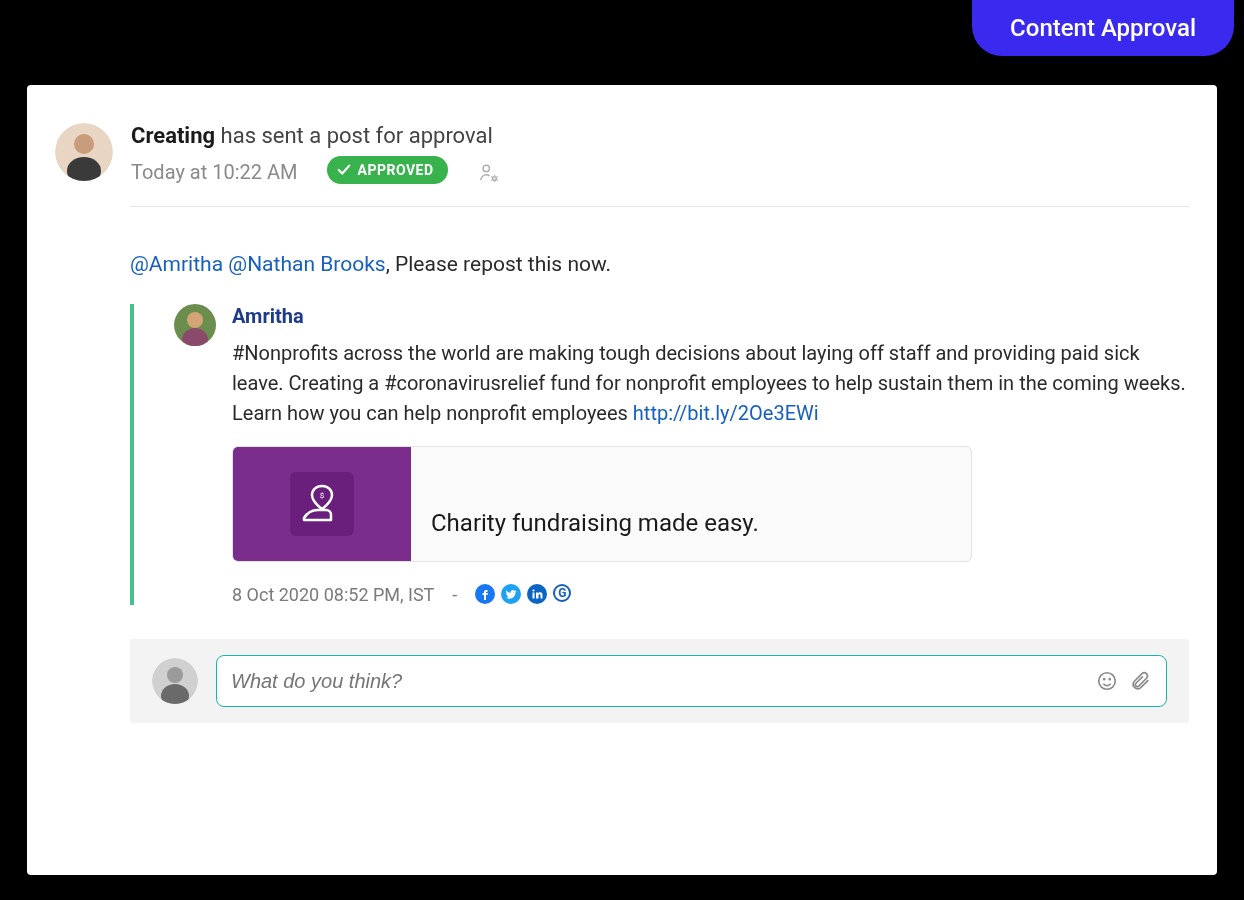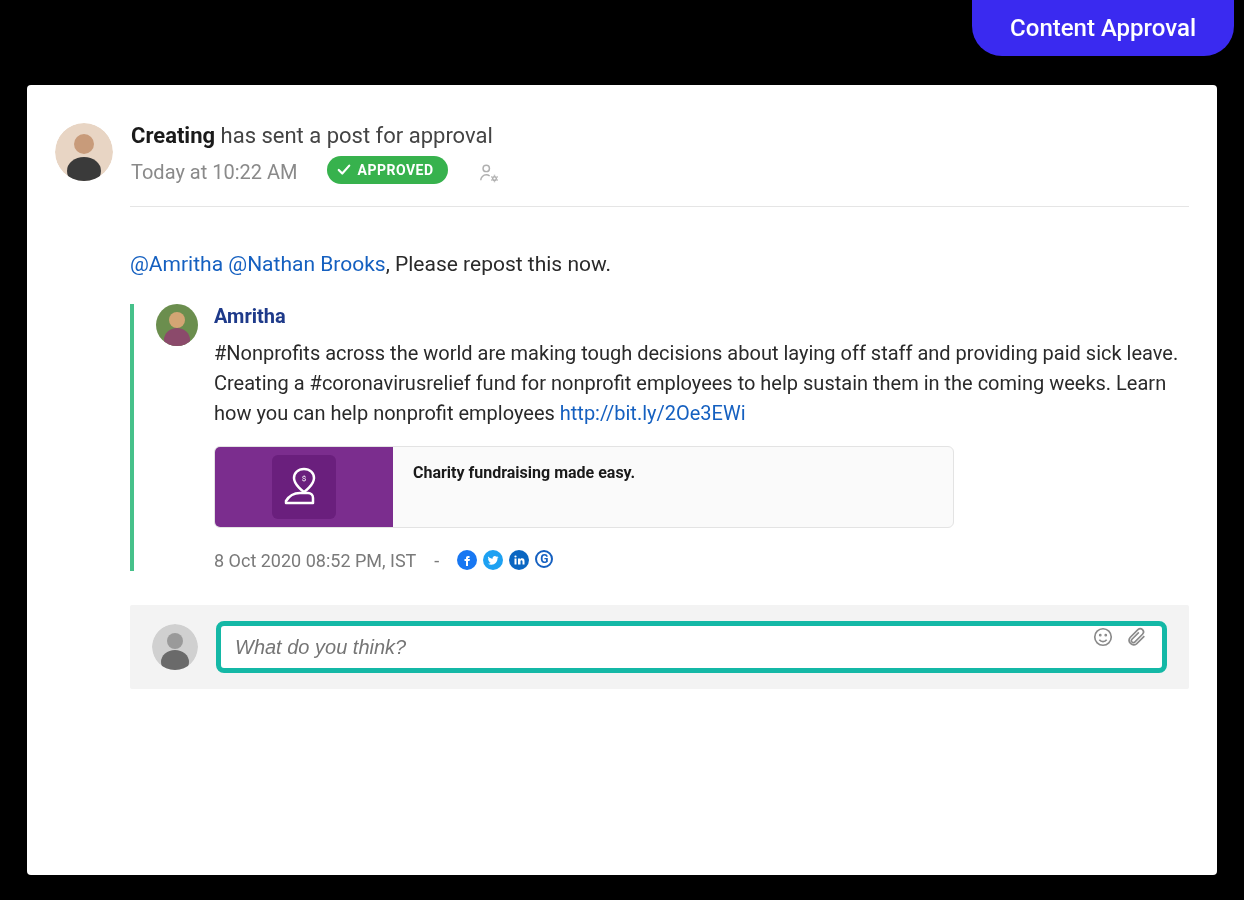--- a/index.html
+++ b/index.html
@@ -78,21 +78,21 @@
     margin-top: 45px;
   }
   .request-line {
     font-size: 21px;
     color: #2a2a2a;
     margin-bottom: 28px;
   }
   .mention { color: #1560c0; }
   .quoted {
     border-left: 4px solid #46c18a;
-    padding-left: 22px;
+    padding-left: 40px;
     display: flex;
     gap: 16px;
   }
   .quoted-avatar {
     width: 42px;
     height: 42px;
     border-radius: 50%;
     flex-shrink: 0;
     overflow: hidden;
   }
@@ -125,24 +125,25 @@
     display: flex;
     align-items: center;
     justify-content: center;
     flex-shrink: 0;
   }
   .preview-img svg { width: 80px; height: 80px; }
   .preview-text {
     padding: 16px 20px;
   }
   .preview-title {
-    font-size: 16px;
-    font-weight: 700;
+    font-size: 24px;
+    font-weight: 400;
     color: #1a1a1a;
     margin-bottom: 8px;
+    margin-top: 46px;
   }
   .preview-desc {
     font-size: 18px;
     line-height: 1.45;
     color: #7a7a7a;
   }
   .post-meta {
     margin-top: 22px;
     display: flex;
     align-items: flex-start;
@@ -168,24 +169,25 @@
     gap: 18px;
     border-radius: 2px;
   }
   .comment-avatar {
     width: 46px; height: 46px; border-radius: 50%; overflow: hidden; flex-shrink: 0;
   }
   .comment-avatar svg { width:100%; height:100%; }
   .comment-input {
     flex: 1;
     background: #fff;
-    border: 5px solid #14b8a6;
+    border: 1px solid #14b8a6;
     border-radius: 8px;
     height: 52px;
     display: flex;
+    align-items: center;
     padding: 0 14px;
   }
   .comment-input input {
     flex: 1;
     border: none;
     outline: none;
     font-size: 20px;
     font-style: italic;
     color: #8a8a8a;
     background: transparent;

